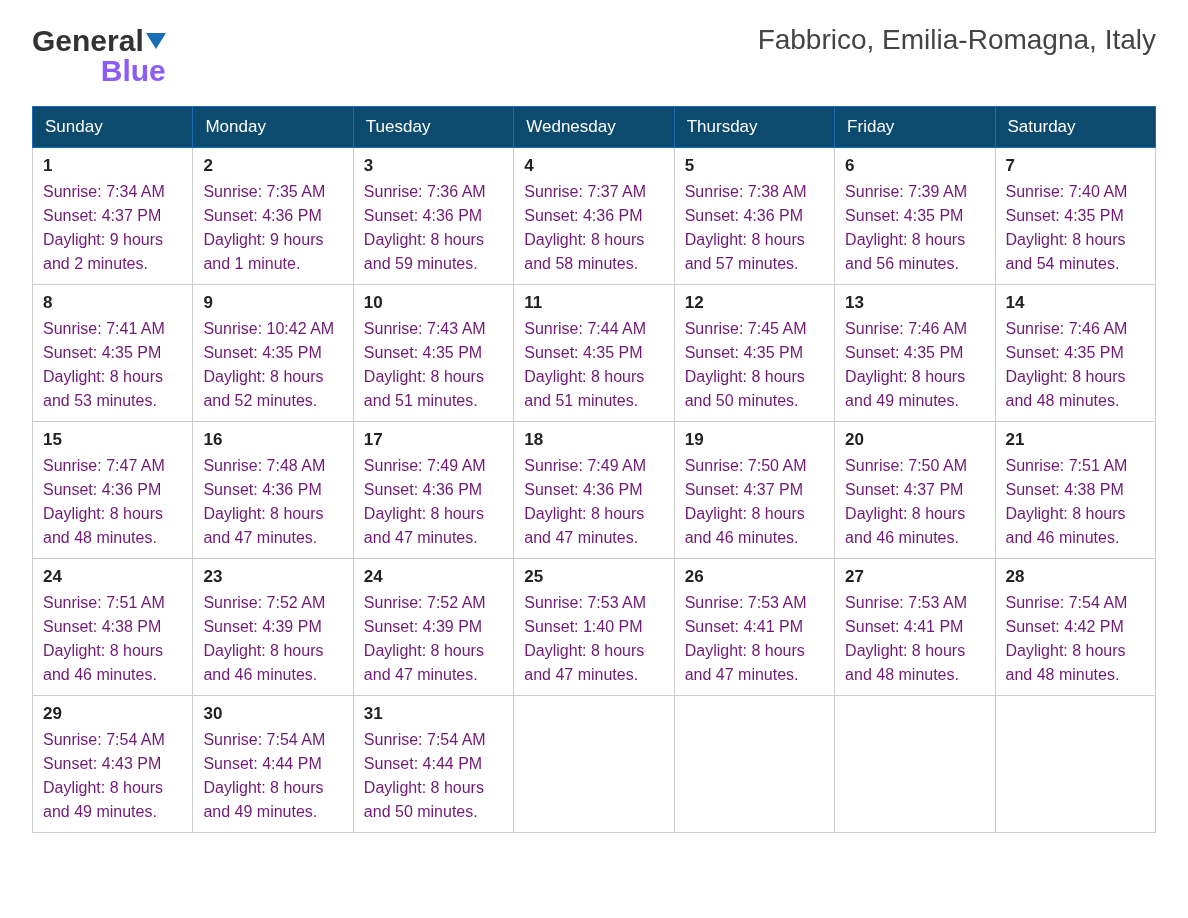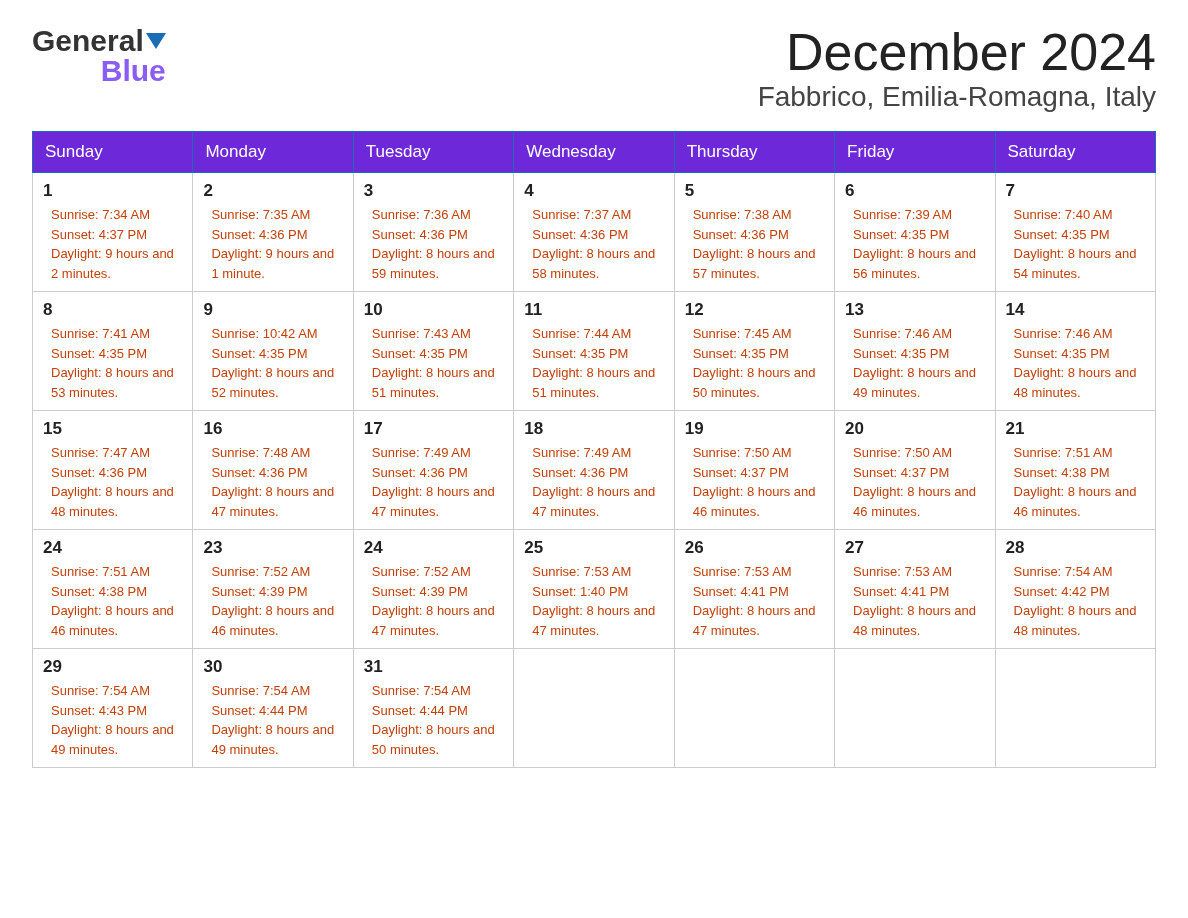--- a/index.html
+++ b/index.html
@@ -34,21 +34,21 @@
       font-size: 28px;
       color: #444;
       font-weight: normal;
     }
     .calendar {
       width: 100%;
       border-collapse: collapse;
       border: 1px solid #bbb;
     }
     .calendar th {
-      background-color: #6d28d9;
+      background-color: #0c4a6e;
       color: white;
       padding: 10px 12px;
       text-align: left;
       font-size: 17px;
       font-weight: normal;
       border: 1px solid #1a6db5;
     }
     .calendar td {
       border: 1px solid #ccc;
       vertical-align: top;
@@ -57,24 +57,23 @@
       min-height: 100px;
     }
     .day-number {
       font-size: 17px;
       font-weight: bold;
       color: #222;
       display: block;
       margin-bottom: 4px;
     }
     .day-info {
-      font-size: 13px;
-      color: #c2410c;
+      font-size: 16px;
+      color: #701a75;
       line-height: 1.5;
-      margin-left: 8px;
     }
     .empty-cell {
       background: #fff;
     }
     .logo-row {
       display: flex;
       align-items: center;
       gap: 0;
     }
     .logo-text-general {
@@ -95,21 +94,20 @@
   <div class="logo">
     <div class="logo-row">
       <span class="logo-text-general">General</span>
       <svg width="20" height="20" viewBox="0 0 20 20" style="margin-left:2px; margin-top:4px;">
         <polygon points="0,0 20,0 10,16" fill="#1a6db5"></polygon>
       </svg>
     </div>
     <span class="logo-text-blue" style="margin-top:-4px;">Blue</span>
   </div>
   <div class="title-area">
-    <div class="month-title">December 2024</div>
     <div class="location">Fabbrico, Emilia-Romagna, Italy</div>
   </div>
 </div>
 
 <table class="calendar">
   <thead>
     <tr>
       <th>Sunday</th>
       <th>Monday</th>
       <th>Tuesday</th>

